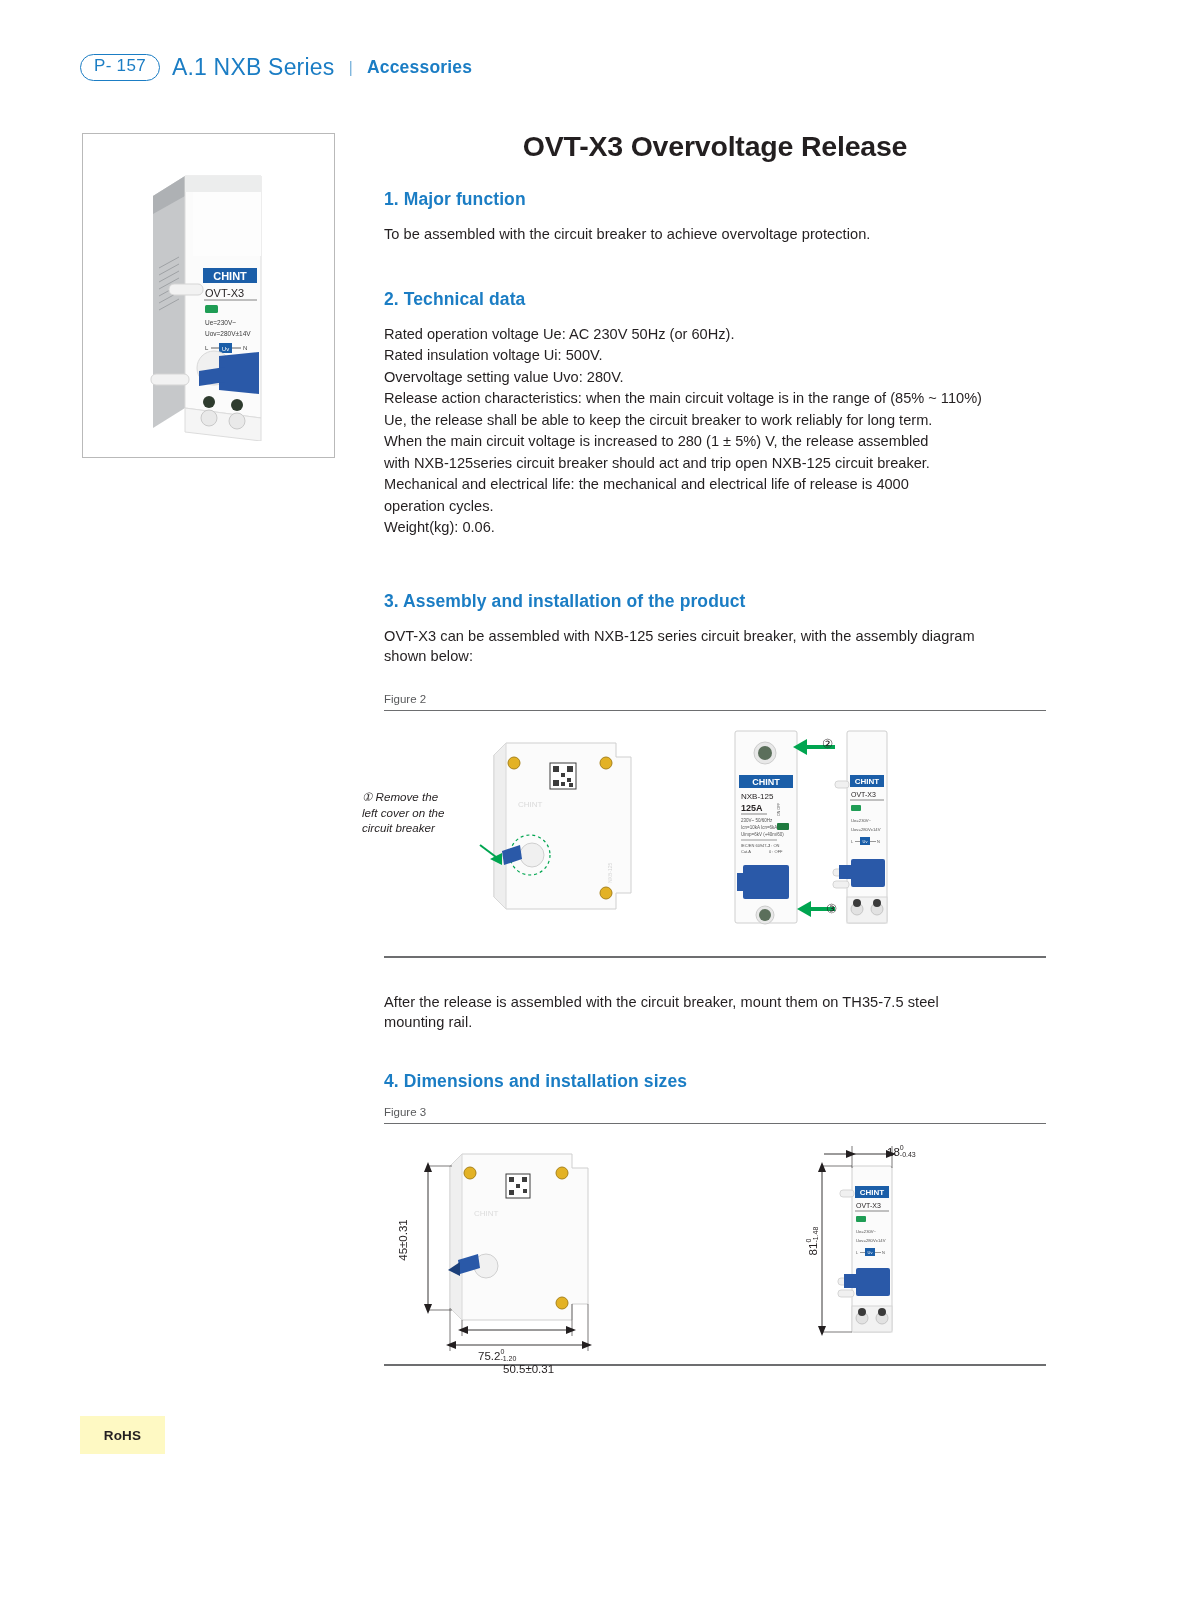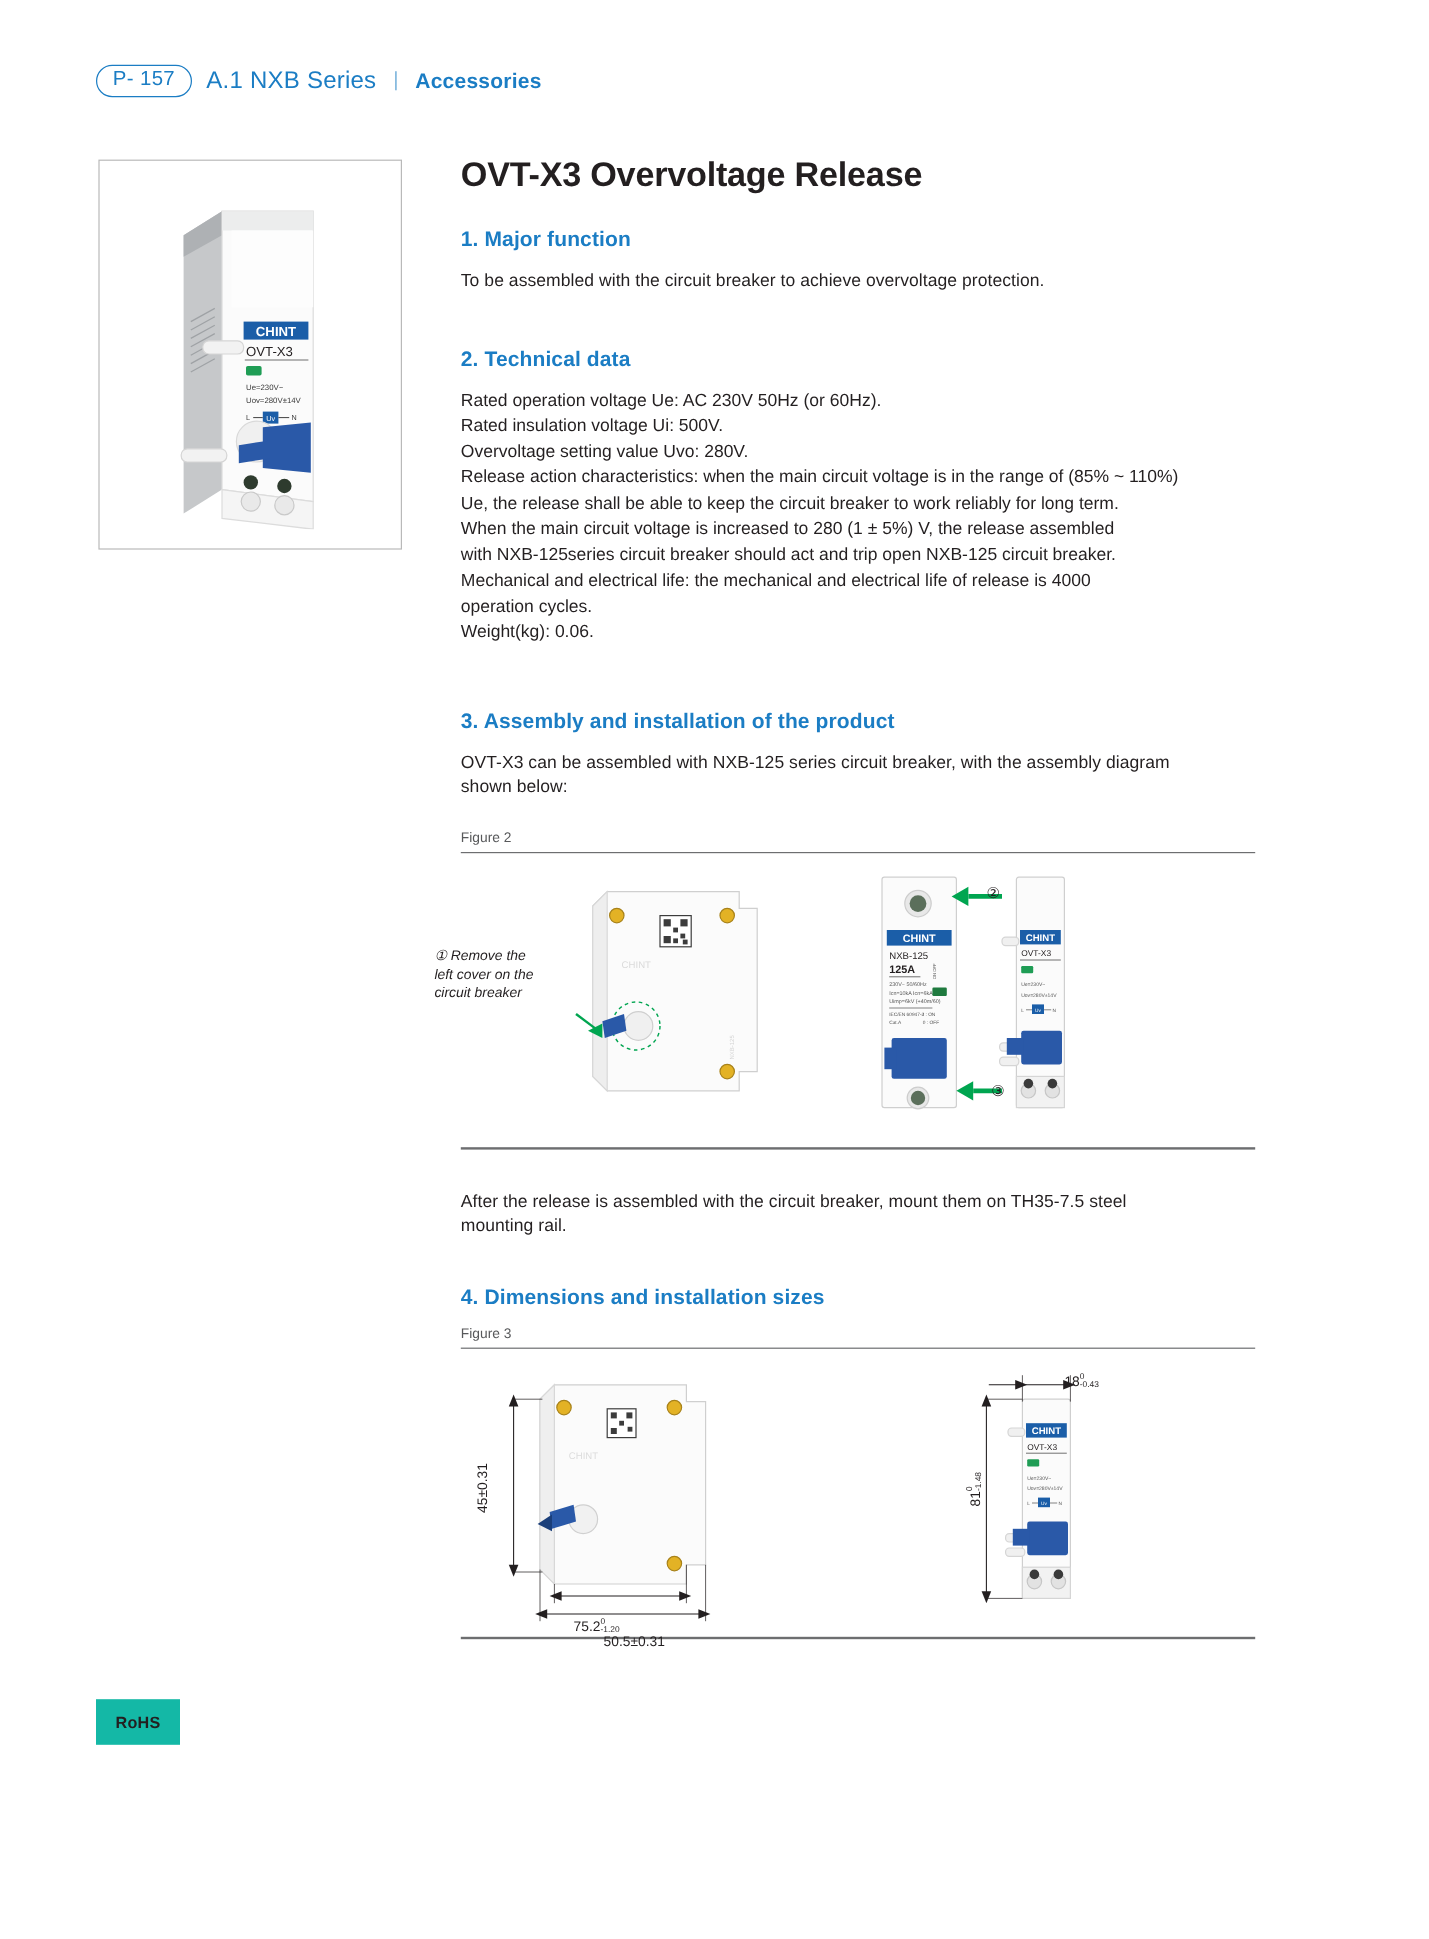--- a/index.html
+++ b/index.html
@@ -22,21 +22,21 @@
   }
   .page-pill {
     border: 1.3px solid #1b7dc4;
     border-radius: 14px;
     color: #1b7dc4;
     font-size: 17px;
     padding: 2px 13px 4px 13px;
     letter-spacing: .3px;
     line-height: 1.1;
   }
-  .crumb-series { color: #1b7dc4; font-size: 20px; letter-spacing: .2px; }
+  .crumb-series { color: #1b7dc4; font-size: 23px; letter-spacing: .2px; }
   .crumb-sep { color: #7fb6dd; font-size: 17px; margin: 0 2px; }
   .crumb-current { color: #1b7dc4; font-size: 17.5px; font-weight: bold; letter-spacing: .2px; }
 
   
   .photo-frame {
     position: absolute;
     left: 82px; top: 133px;
     width: 253px; height: 325px;
     border: 1px solid #b9b9b9;
     background: #fff;
@@ -45,20 +45,21 @@
 
   
   .content { position: absolute; left: 384px; top: 130px; width: 662px; }
 
   h1.product-title {
     font-size: 28.5px;
     font-weight: bold;
     letter-spacing: -.2px;
     color: #231f20;
     margin-bottom: 26px;
+    text-align: center;
   }
   h2.section-title {
     font-size: 17.5px;
     font-weight: bold;
     color: #1b7dc4;
     letter-spacing: .1px;
     margin-bottom: 14px;
   }
   p.body-text {
     font-size: 14.6px;
@@ -99,22 +100,22 @@
     color: #231f20;
     white-space: nowrap;
   }
   .dim-label sup, .dim-label sub { font-size: 7px; line-height: 1; }
   .rot-label { transform-origin: center; transform: rotate(-90deg); }
 
   
   .rohs-badge {
     position: absolute;
     left: 80px; top: 1416px;
-    width: 70px; height: 38px;
-    background: #14b8a6;
+    width: 85px; height: 38px;
+    background: #fef9c3;
     display: flex; align-items: center; justify-content: center;
     font-size: 13.5px; font-weight: bold; color: #231f20;
     letter-spacing: .2px;
     text-align: center;
   }
 </style>
 </head>
 <body>
 
 <div class="page-header">

